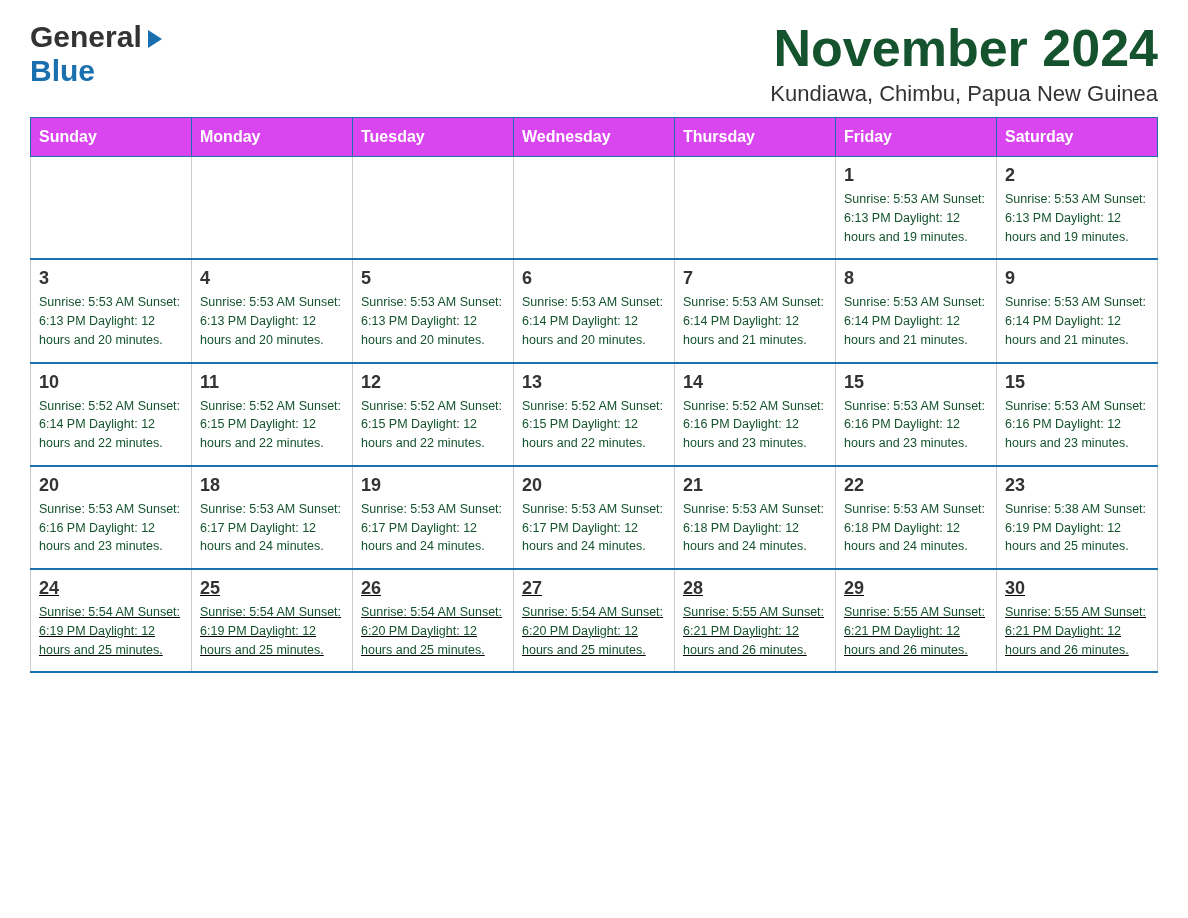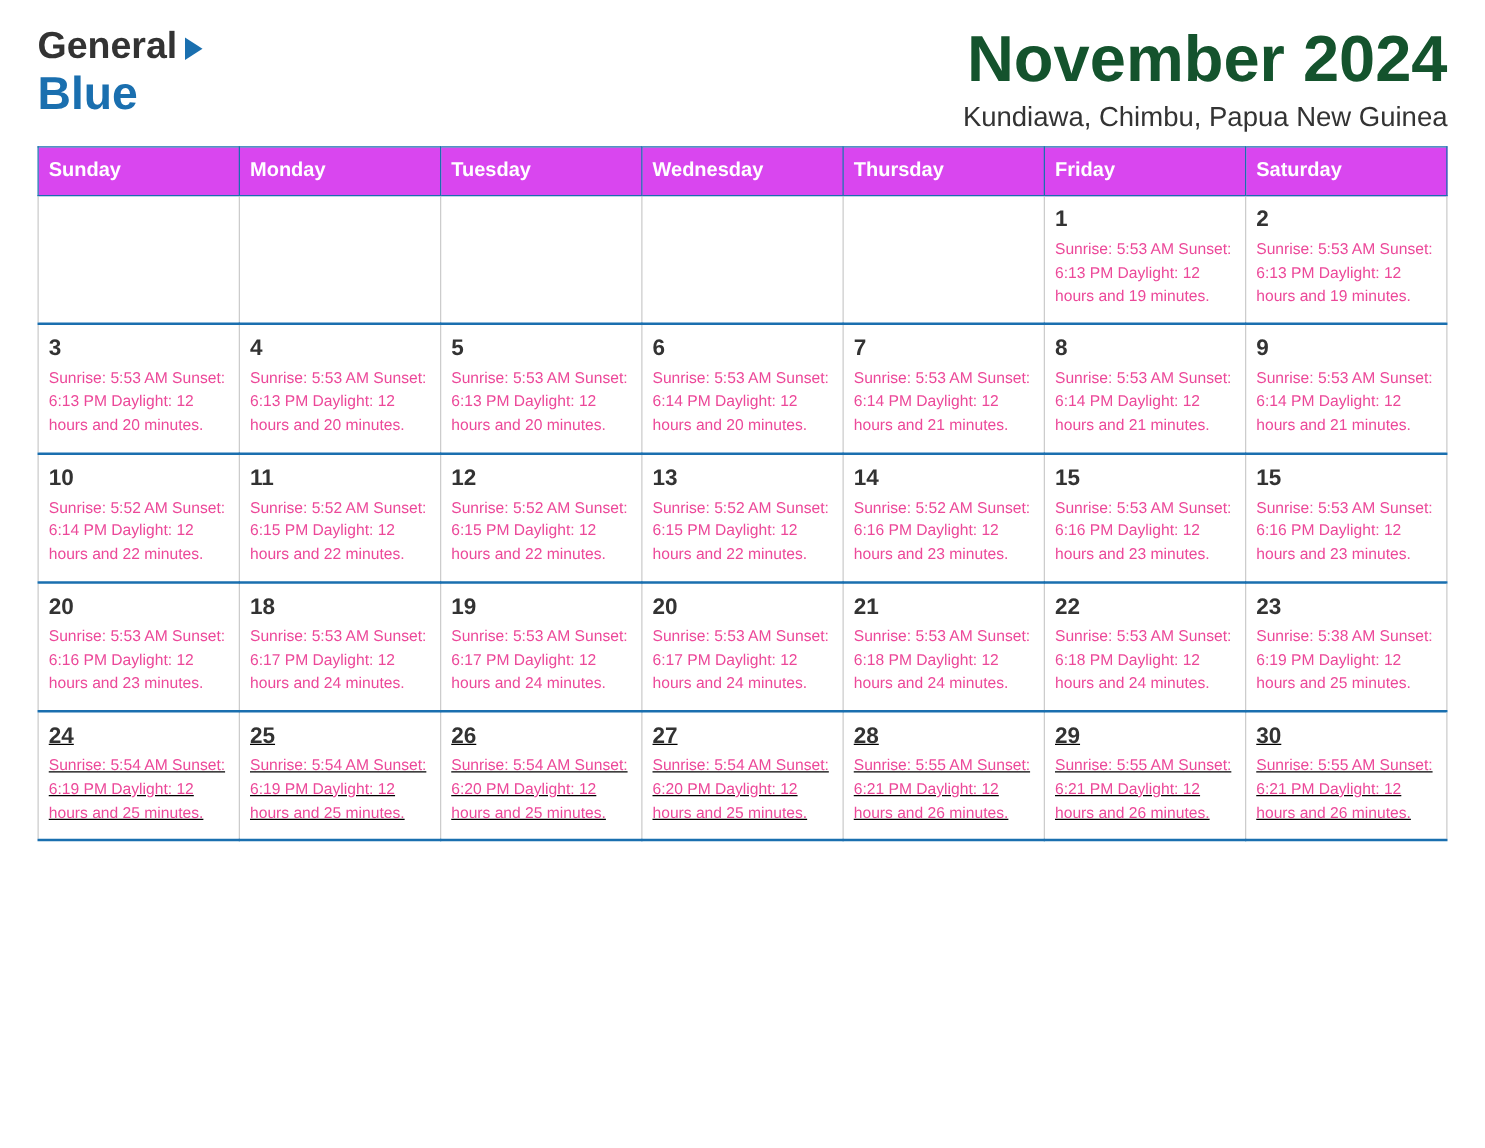--- a/index.html
+++ b/index.html
@@ -66,21 +66,21 @@
     }
     .day-number {
       font-size: 18px;
       font-weight: bold;
       color: #333;
       display: block;
       margin-bottom: 4px;
     }
     .day-info {
       font-size: 12.5px;
-      color: #ec4899;
+      color: #14532d;
       line-height: 1.5;
     }
     .empty-cell {
       background: #fff;
     }
     .calendar tbody tr:last-child {
       border-bottom: 2px solid #1a6faf;
       text-decoration: underline;
     }
     .logo-row {
@@ -90,21 +90,21 @@
     .logo-text-general {
       font-size: 30px;
       font-weight: bold;
       color: #333;
       text-align: center;
     }
     .logo-svg {
       margin-top: 4px;
     }
     .logo-text-blue {
-      font-size: 37px;
+      font-size: 30px;
       font-weight: bold;
       color: #1a6faf;
     }
   </style>
 </head>
 <body>
 
 <div class="header">
   <div class="logo">
     <div class="logo-row">

